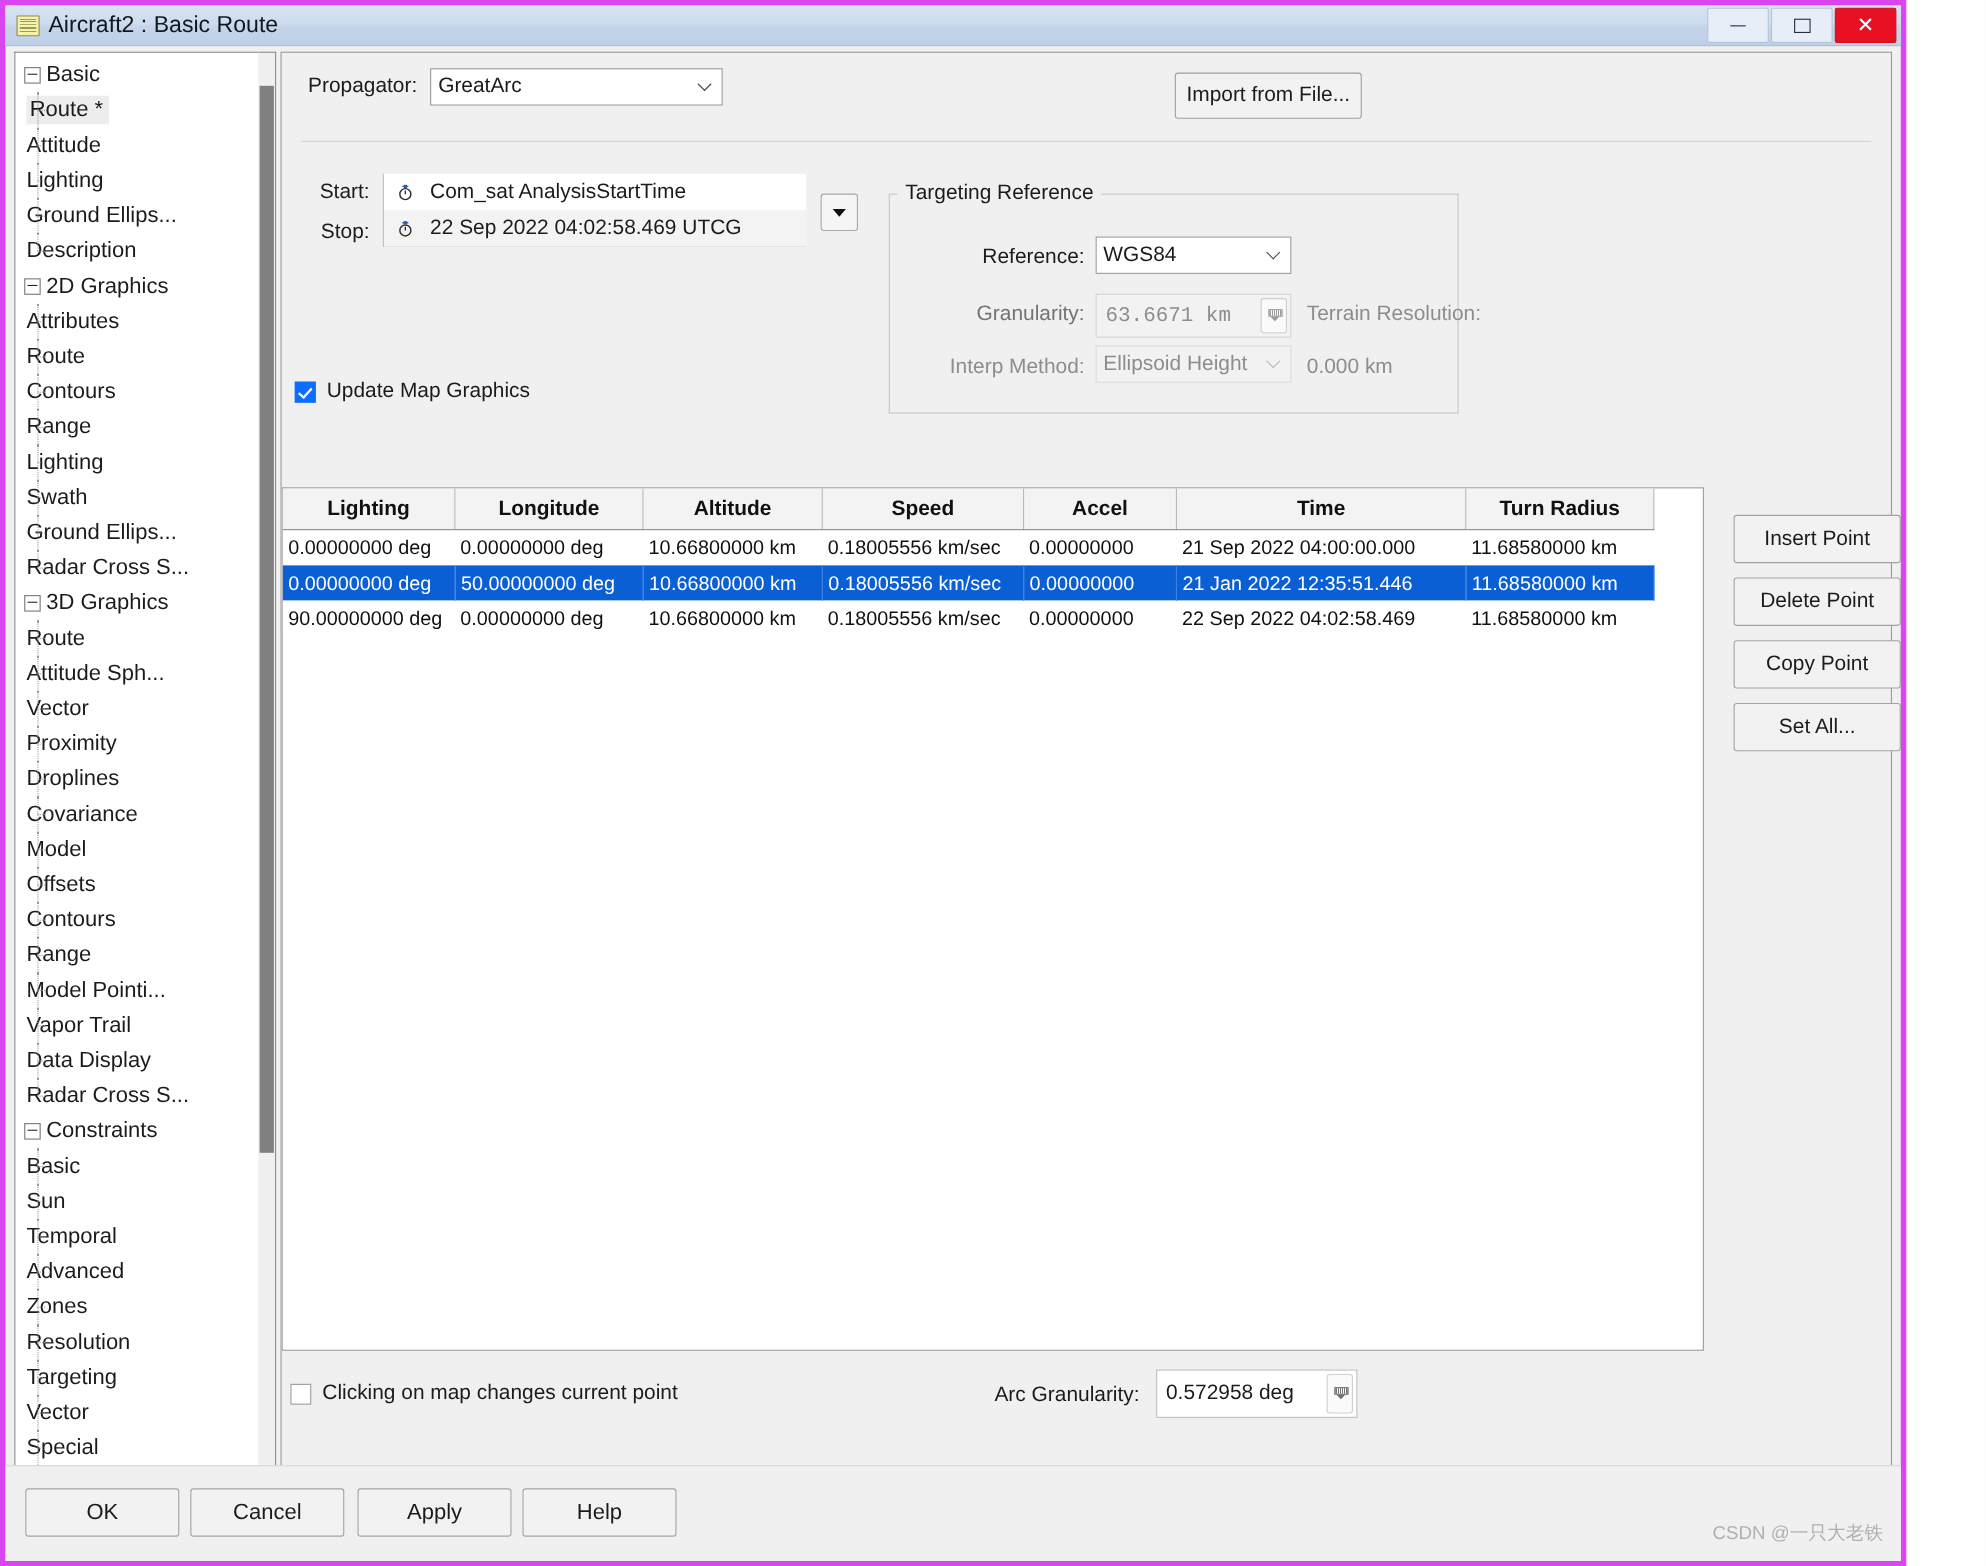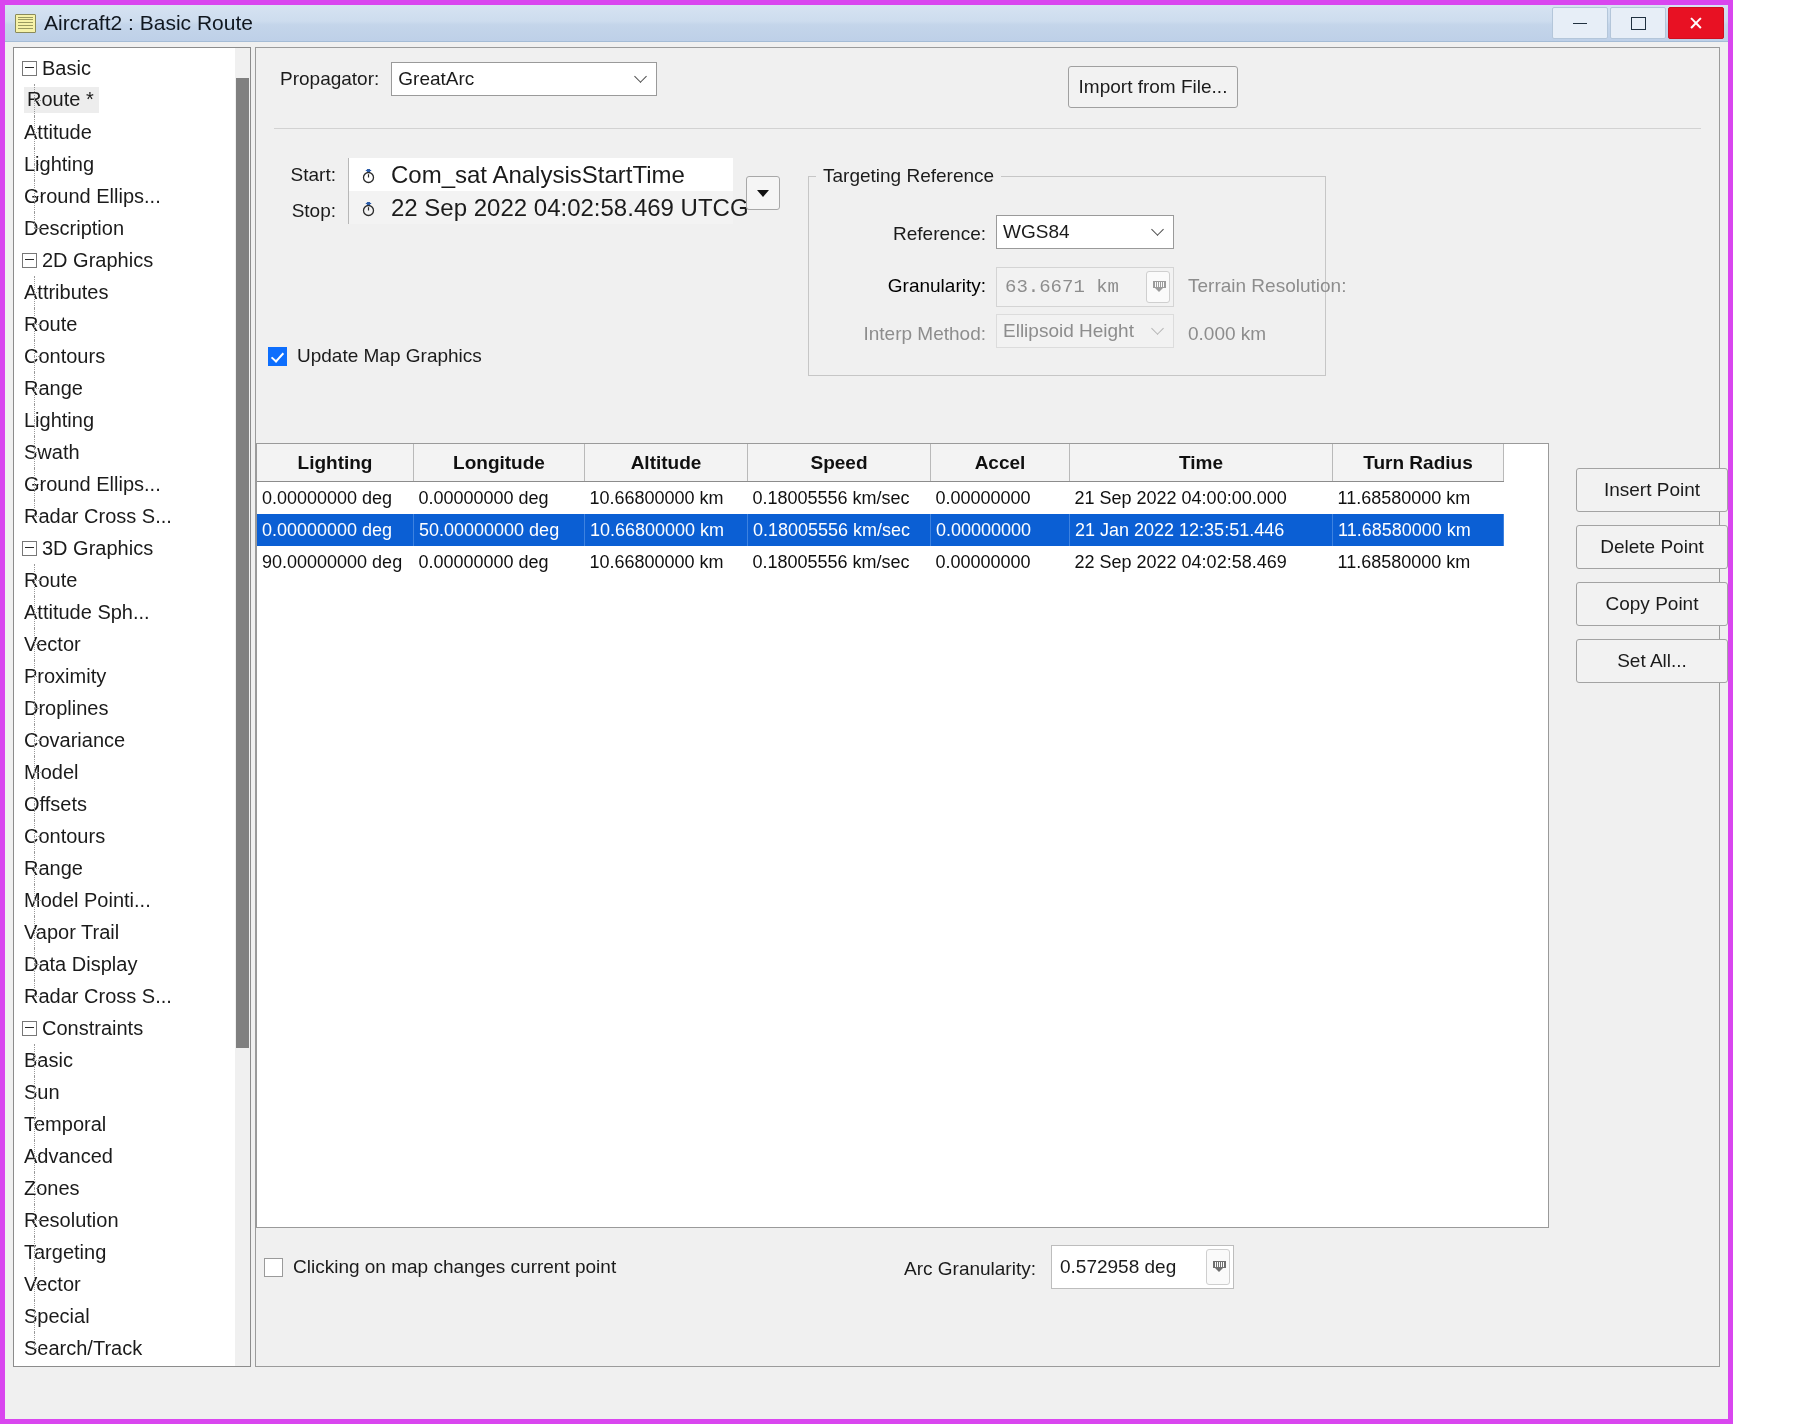--- a/index.html
+++ b/index.html
@@ -243,21 +243,21 @@
     width: 384px; height: 66px;
     border: 1px solid #b7b7b7;
     border-top: none;
     box-sizing: border-box;
     background: #f3f3f3;
   }
   #timebox .tline {
     position: absolute;
     left: 0; width: 384px; height: 33px;
     display: flex; align-items: center;
-    font-size: 24px;
+    font-size: 19px;
     color: #1b1b1b;
     box-sizing: border-box;
   }
   #timebox .tline.start { top: 0; background: #ffffff; }
   #timebox .tline.stop  { top: 33px; background: #f3f3f3; }
   .clock-icon {
     width: 22px; flex: 0 0 auto;
     text-align: center;
     font-size: 15px;
     color: #253a57;
@@ -347,21 +347,21 @@
     padding: 0 7px;
     font-size: 19px;
     color: #1b1b1b;
   }
   .alt-label {
     position: absolute;
     font-size: 19px;
     text-align: right;
   }
   #ref-label   { left: 570px; top: 175px; width: 160px; color:#1b1b1b; }
-  #gran-label  { left: 540px; top: 227px; width: 190px; color:#000000; }
+  #gran-label  { left: 540px; top: 227px; width: 190px; color:#737373; }
   #interp-label{ left: 538px; top: 275px; width: 192px; color:#8d8d8d; }
 
   #ref-combo {
     position: absolute;
     left: 740px; top: 167px;
     width: 178px; height: 34px;
   }
   .spinbox {
     position: absolute;
     background: #f2f2f2;
@@ -832,15 +832,22 @@
       <div id="arc-label">Arc Granularity:</div>
       <div class="spinbox" id="arc-spin">
         <span>0.572958 deg</span>
         <span class="spin-btn">
             <span class="spin-glyph"></span>
           </span>
       </div>
 
     </div>
 
+    <div id="buttonbar">
+      <div class="bottom-btn" id="btn-ok">OK</div>
+      <div class="bottom-btn" id="btn-cancel">Cancel</div>
+      <div class="bottom-btn" id="btn-apply">Apply</div>
+      <div class="bottom-btn" id="btn-help">Help</div>
+      <div id="watermark">CSDN @一只大老铁</div>
+    </div>
 
   </div>
 </div>
 
 </body></html>

